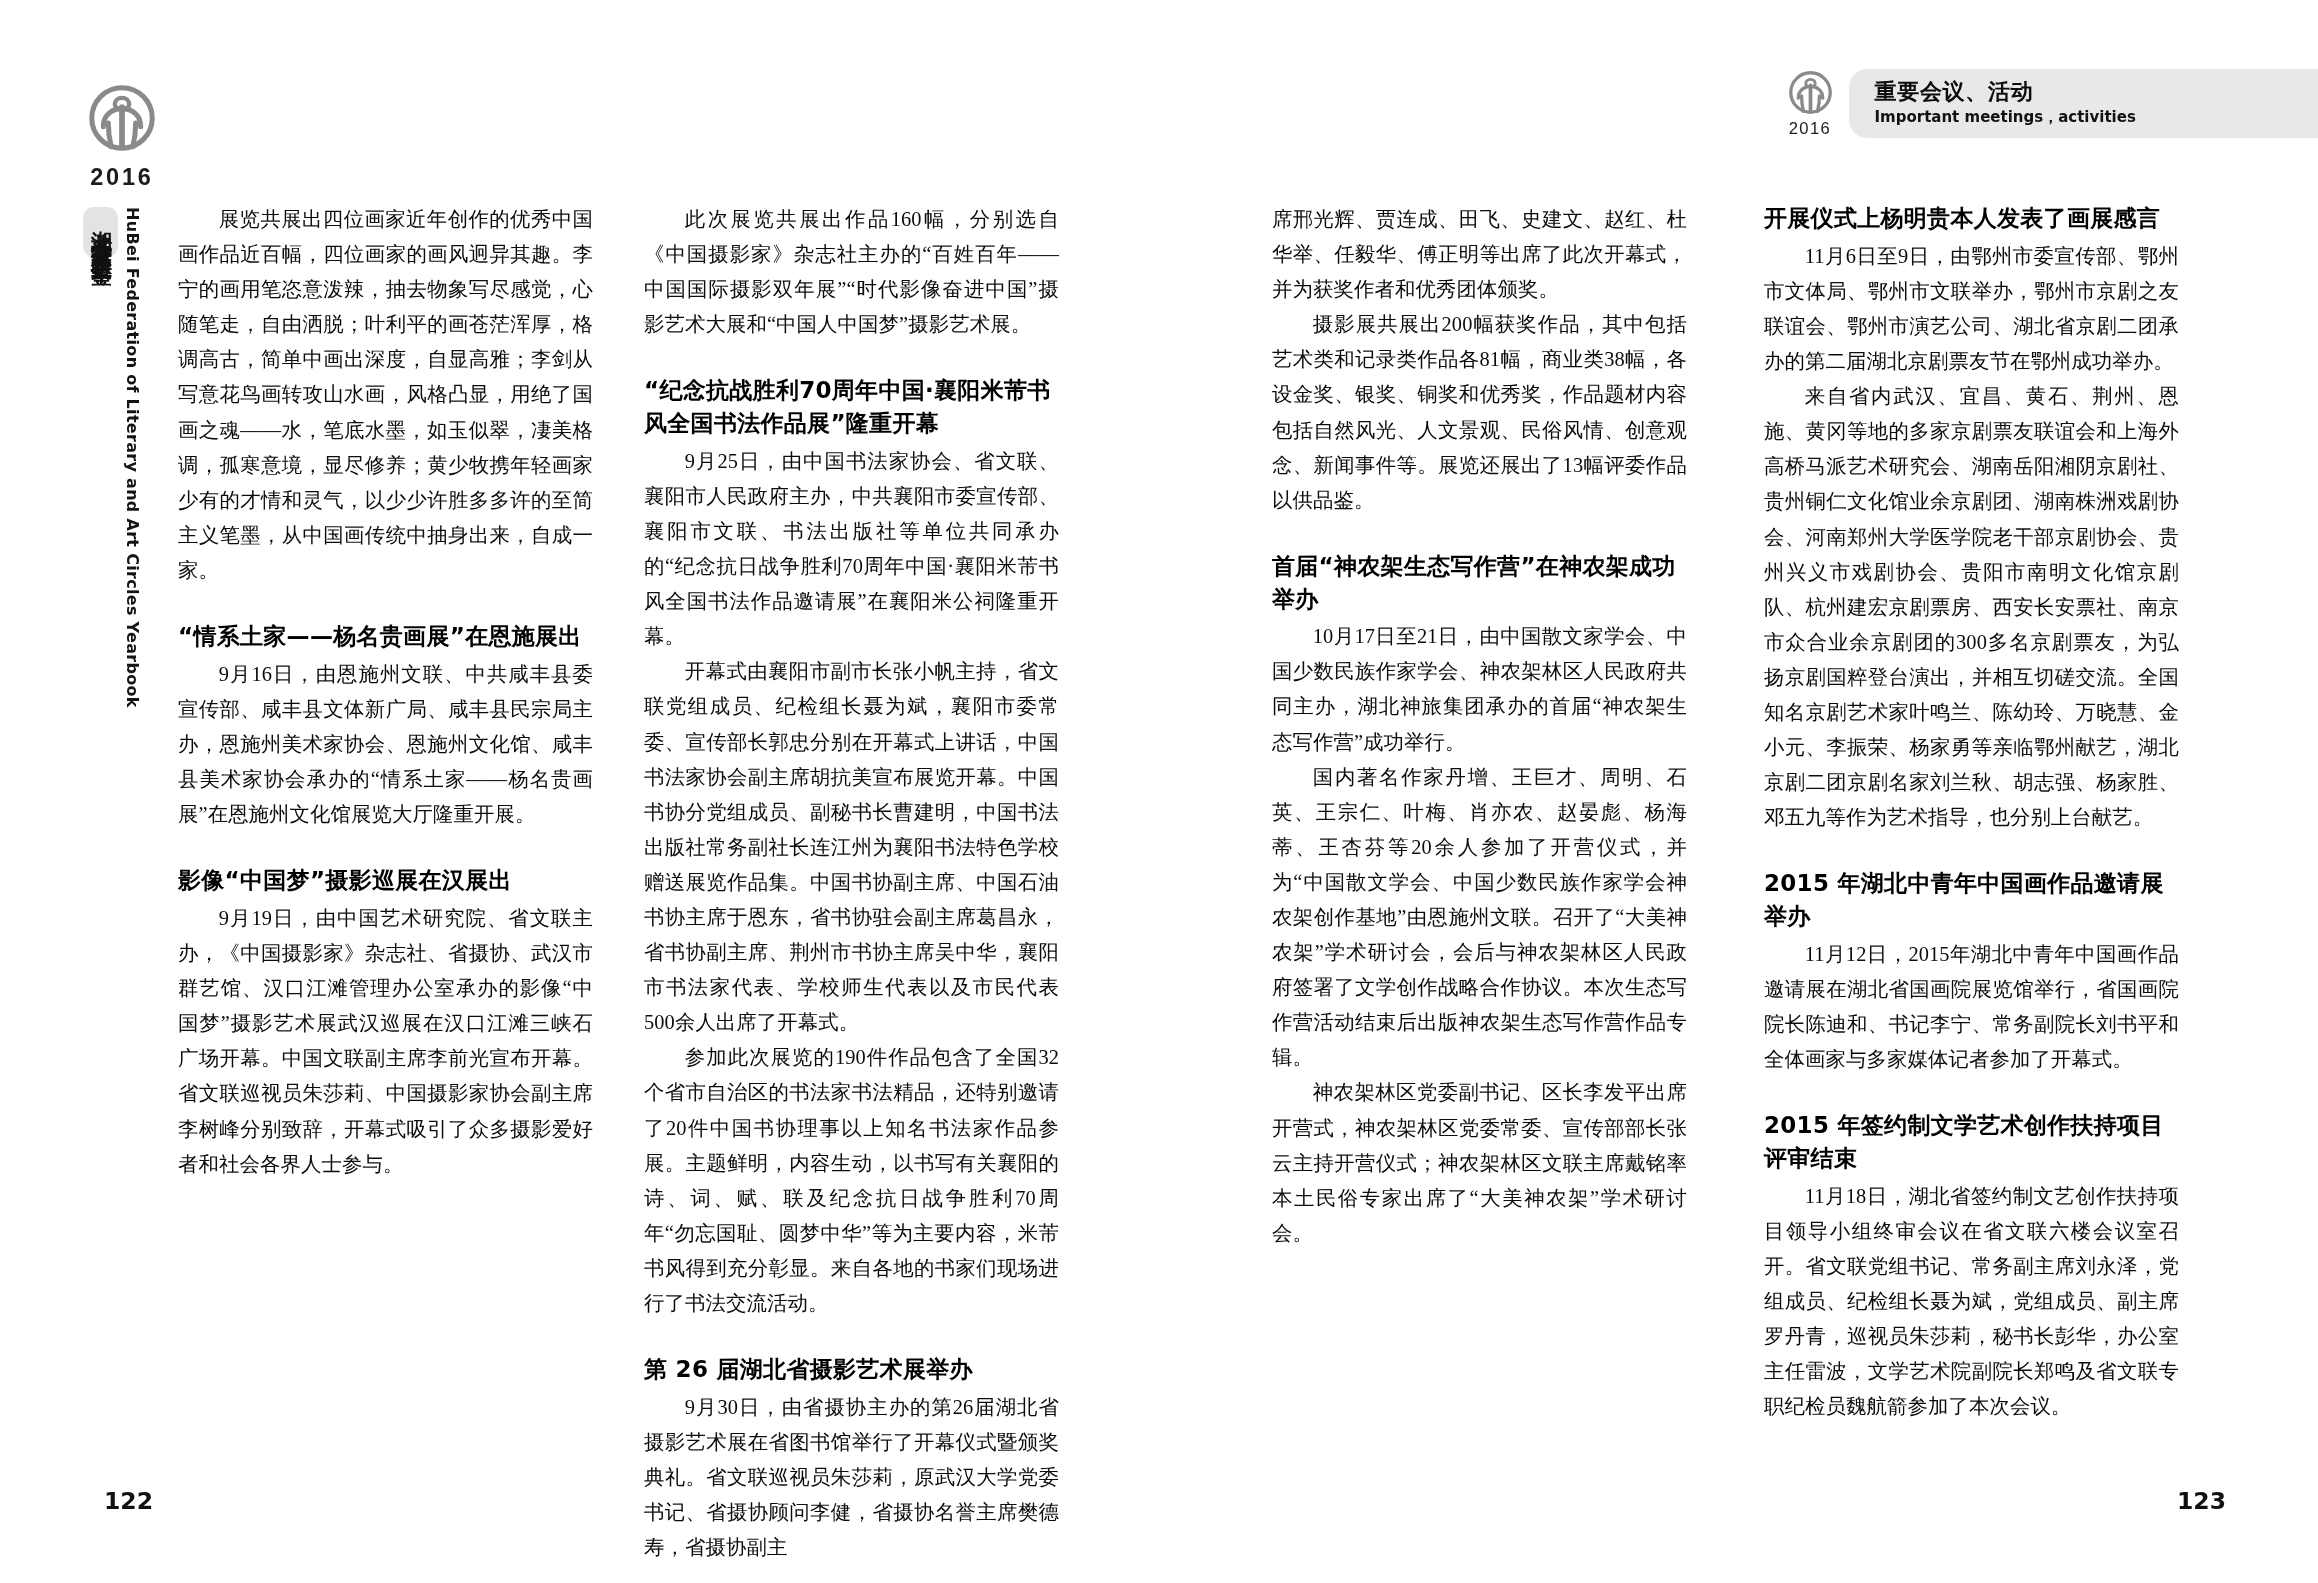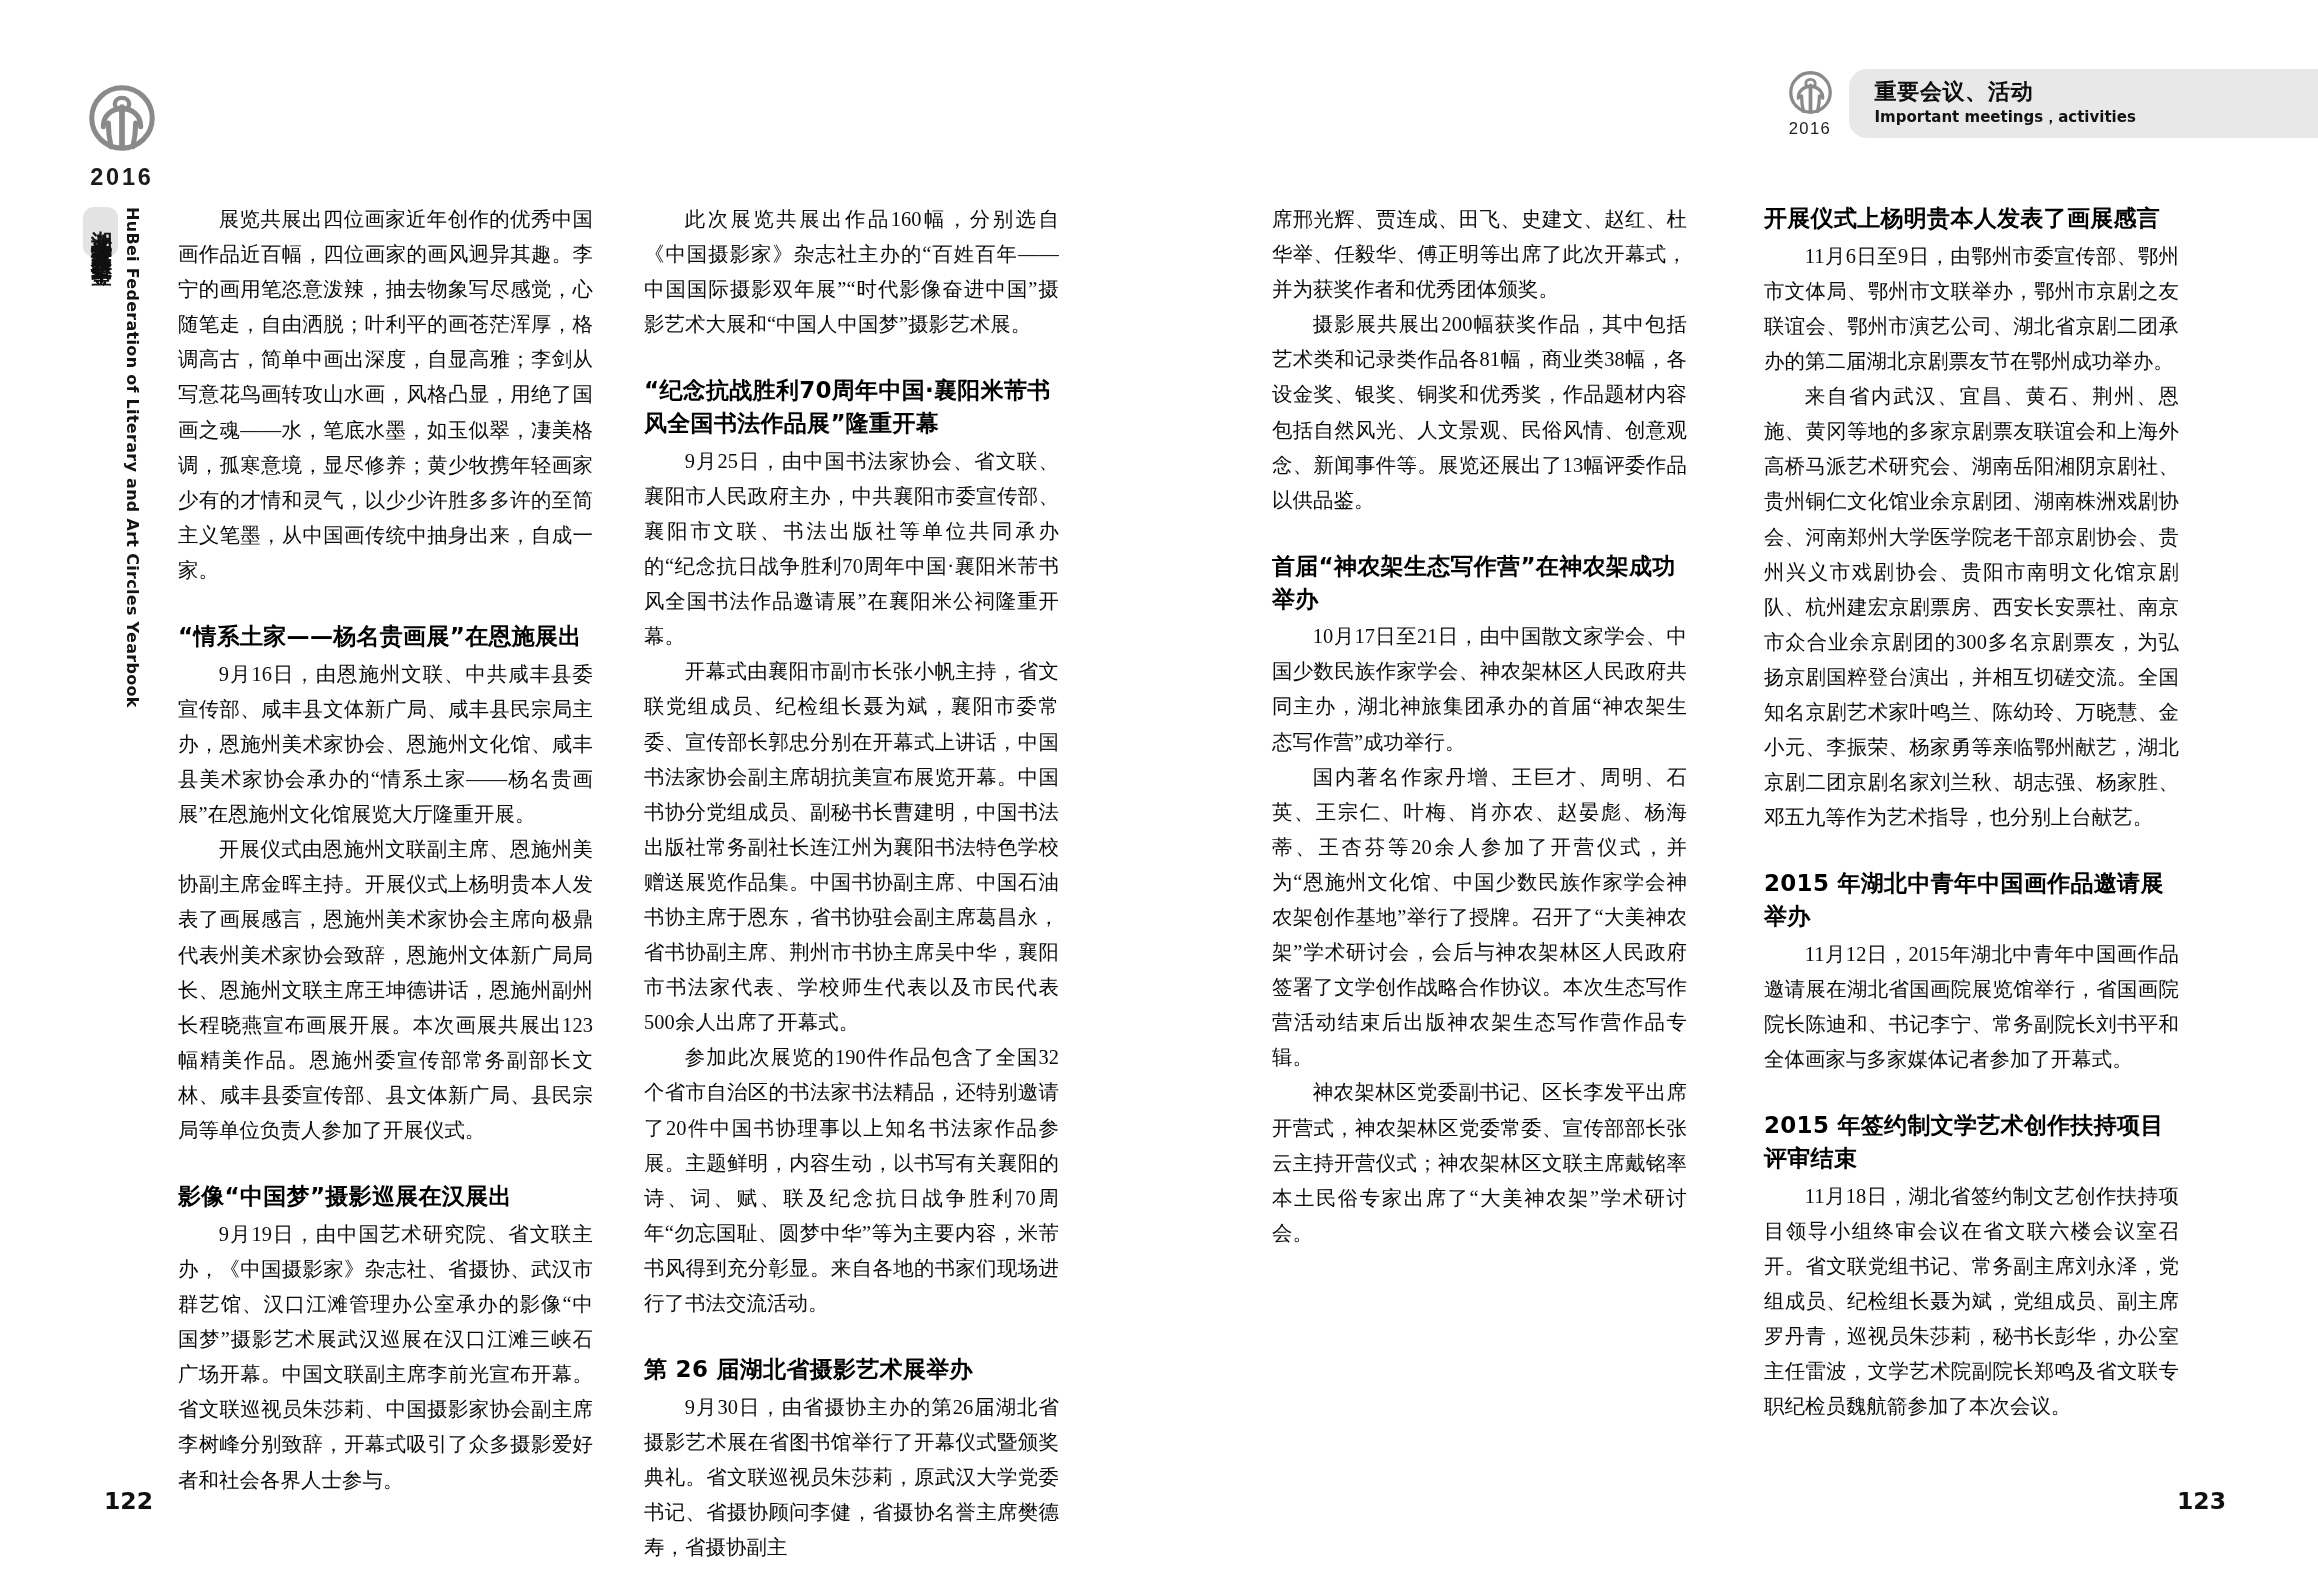--- a/index.html
+++ b/index.html
@@ -210,21 +210,20 @@
       <div class="header-cn">重要会议、活动</div>
       <div class="header-en">Important meetings，activities</div>
     </div>
   </div>
 
   <div class="col col-1">
       <p class="body-p">展览共展出四位画家近年创作的优秀中国画作品近百幅，四位画家的画风迥异其趣。李宁的画用笔恣意泼辣，抽去物象写尽感觉，心随笔走，自由洒脱；叶利平的画苍茫浑厚，格调高古，简单中画出深度，自显高雅；李剑从写意花鸟画转攻山水画，风格凸显，用绝了国画之魂——水，笔底水墨，如玉似翠，凄美格调，孤寒意境，显尽修养；黄少牧携年轻画家少有的才情和灵气，以少少许胜多多许的至简主义笔墨，从中国画传统中抽身出来，自成一家。</p>
       <div class="spacer-before-head"></div>
       <h2 class="art-head">“情系土家——杨名贵画展”在恩施展出</h2>
       <p class="body-p">9月16日，由恩施州文联、中共咸丰县委宣传部、咸丰县文体新广局、咸丰县民宗局主办，恩施州美术家协会、恩施州文化馆、咸丰县美术家协会承办的“情系土家——杨名贵画展”在恩施州文化馆展览大厅隆重开展。</p>
-      <p class="body-p">开展仪式由恩施州文联副主席、恩施州美协副主席金晖主持。开展仪式上杨明贵本人发表了画展感言，恩施州美术家协会主席向极鼎代表州美术家协会致辞，恩施州文体新广局局长、恩施州文联主席王坤德讲话，恩施州副州长程晓燕宣布画展开展。本次画展共展出123幅精美作品。恩施州委宣传部常务副部长文林、咸丰县委宣传部、县文体新广局、县民宗局等单位负责人参加了开展仪式。</p>
       <div class="spacer-before-head"></div>
       <h2 class="art-head">影像“中国梦”摄影巡展在汉展出</h2>
       <p class="body-p">9月19日，由中国艺术研究院、省文联主办，《中国摄影家》杂志社、省摄协、武汉市群艺馆、汉口江滩管理办公室承办的影像“中国梦”摄影艺术展武汉巡展在汉口江滩三峡石广场开幕。中国文联副主席李前光宣布开幕。省文联巡视员朱莎莉、中国摄影家协会副主席李树峰分别致辞，开幕式吸引了众多摄影爱好者和社会各界人士参与。</p>
     </div>
   <div class="col col-2">
       <p class="body-p">此次展览共展出作品160幅，分别选自《中国摄影家》杂志社主办的“百姓百年——中国国际摄影双年展”“时代影像奋进中国”摄影艺术大展和“中国人中国梦”摄影艺术展。</p>
       <div class="spacer-before-head"></div>
       <h2 class="art-head">“纪念抗战胜利70周年中国·襄阳米芾书风全国书法作品展”隆重开幕</h2>
       <p class="body-p">9月25日，由中国书法家协会、省文联、襄阳市人民政府主办，中共襄阳市委宣传部、襄阳市文联、书法出版社等单位共同承办的“纪念抗日战争胜利70周年中国·襄阳米芾书风全国书法作品邀请展”在襄阳米公祠隆重开幕。</p>
       <p class="body-p">开幕式由襄阳市副市长张小帆主持，省文联党组成员、纪检组长聂为斌，襄阳市委常委、宣传部长郭忠分别在开幕式上讲话，中国书法家协会副主席胡抗美宣布展览开幕。中国书协分党组成员、副秘书长曹建明，中国书法出版社常务副社长连江州为襄阳书法特色学校赠送展览作品集。中国书协副主席、中国石油书协主席于恩东，省书协驻会副主席葛昌永，省书协副主席、荆州市书协主席吴中华，襄阳市书法家代表、学校师生代表以及市民代表500余人出席了开幕式。</p>
@@ -232,21 +231,21 @@
       <div class="spacer-before-head"></div>
       <h2 class="art-head">第 26 届湖北省摄影艺术展举办</h2>
       <p class="body-p">9月30日，由省摄协主办的第26届湖北省摄影艺术展在省图书馆举行了开幕仪式暨颁奖典礼。省文联巡视员朱莎莉，原武汉大学党委书记、省摄协顾问李健，省摄协名誉主席樊德寿，省摄协副主</p>
     </div>
   <div class="col col-3">
       <p class="body-p" style="text-indent: 0px;">席邢光辉、贾连成、田飞、史建文、赵红、杜华举、任毅华、傅正明等出席了此次开幕式，并为获奖作者和优秀团体颁奖。</p>
       <p class="body-p">摄影展共展出200幅获奖作品，其中包括艺术类和记录类作品各81幅，商业类38幅，各设金奖、银奖、铜奖和优秀奖，作品题材内容包括自然风光、人文景观、民俗风情、创意观念、新闻事件等。展览还展出了13幅评委作品以供品鉴。</p>
       <div class="spacer-before-head"></div>
       <h2 class="art-head">首届“神农架生态写作营”在神农架成功举办</h2>
       <p class="body-p">10月17日至21日，由中国散文家学会、中国少数民族作家学会、神农架林区人民政府共同主办，湖北神旅集团承办的首届“神农架生态写作营”成功举行。</p>
-      <p class="body-p">国内著名作家丹增、王巨才、周明、石英、王宗仁、叶梅、肖亦农、赵晏彪、杨海蒂、王杏芬等20余人参加了开营仪式，并为“恩施州文化馆、中国少数民族作家学会神农架创作基地”举行了授牌。召开了“大美神农架”学术研讨会，会后与神农架林区人民政府签署了文学创作战略合作协议。本次生态写作营活动结束后出版神农架生态写作营作品专辑。</p>
+      <p class="body-p">国内著名作家丹增、王巨才、周明、石英、王宗仁、叶梅、肖亦农、赵晏彪、杨海蒂、王杏芬等20余人参加了开营仪式，并为“中国散文学会、中国少数民族作家学会神农架创作基地”由恩施州文联。召开了“大美神农架”学术研讨会，会后与神农架林区人民政府签署了文学创作战略合作协议。本次生态写作营活动结束后出版神农架生态写作营作品专辑。</p>
       <p class="body-p">神农架林区党委副书记、区长李发平出席开营式，神农架林区党委常委、宣传部部长张云主持开营仪式；神农架林区文联主席戴铭率本土民俗专家出席了“大美神农架”学术研讨会。</p>
     </div>
   <div class="col col-4">
       <h2 class="art-head">开展仪式上杨明贵本人发表了画展感言</h2>
       <p class="body-p">11月6日至9日，由鄂州市委宣传部、鄂州市文体局、鄂州市文联举办，鄂州市京剧之友联谊会、鄂州市演艺公司、湖北省京剧二团承办的第二届湖北京剧票友节在鄂州成功举办。</p>
       <p class="body-p">来自省内武汉、宜昌、黄石、荆州、恩施、黄冈等地的多家京剧票友联谊会和上海外高桥马派艺术研究会、湖南岳阳湘阴京剧社、贵州铜仁文化馆业余京剧团、湖南株洲戏剧协会、河南郑州大学医学院老干部京剧协会、贵州兴义市戏剧协会、贵阳市南明文化馆京剧队、杭州建宏京剧票房、西安长安票社、南京市众合业余京剧团的300多名京剧票友，为弘扬京剧国粹登台演出，并相互切磋交流。全国知名京剧艺术家叶鸣兰、陈幼玲、万晓慧、金小元、李振荣、杨家勇等亲临鄂州献艺，湖北京剧二团京剧名家刘兰秋、胡志强、杨家胜、邓五九等作为艺术指导，也分别上台献艺。</p>
       <div class="spacer-before-head"></div>
       <h2 class="art-head">2015 年湖北中青年中国画作品邀请展举办</h2>
       <p class="body-p">11月12日，2015年湖北中青年中国画作品邀请展在湖北省国画院展览馆举行，省国画院院长陈迪和、书记李宁、常务副院长刘书平和全体画家与多家媒体记者参加了开幕式。</p>
       <div class="spacer-before-head"></div>

